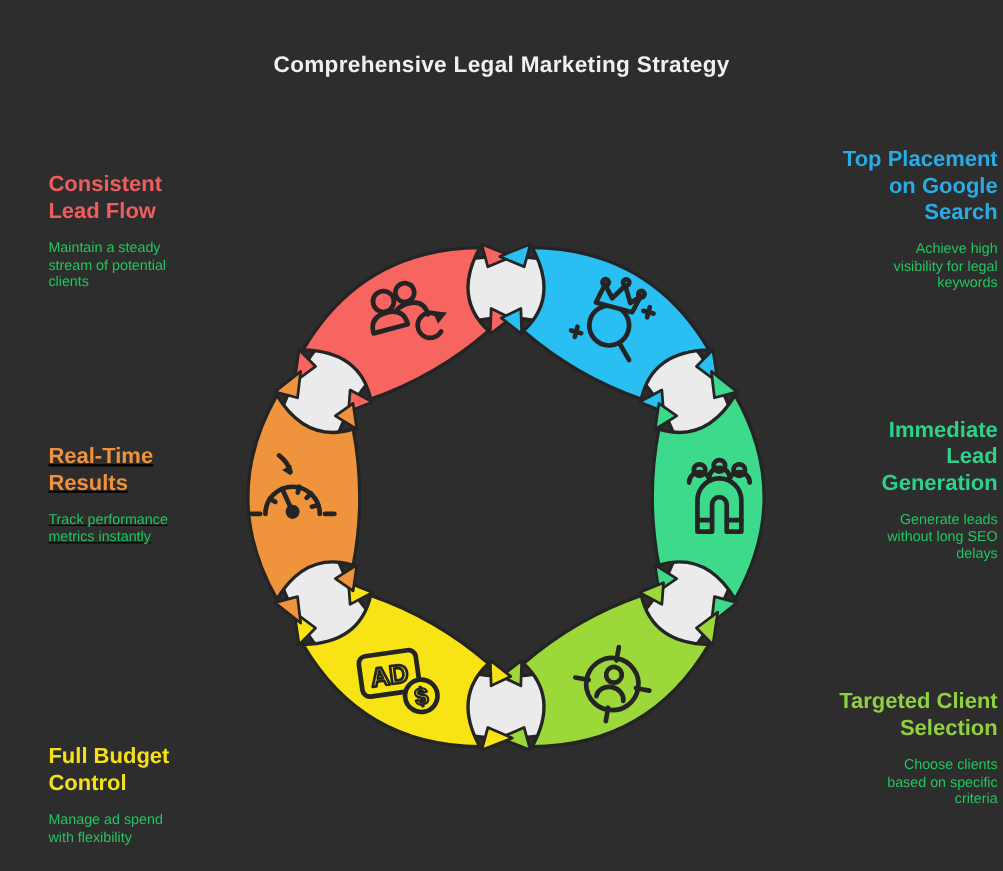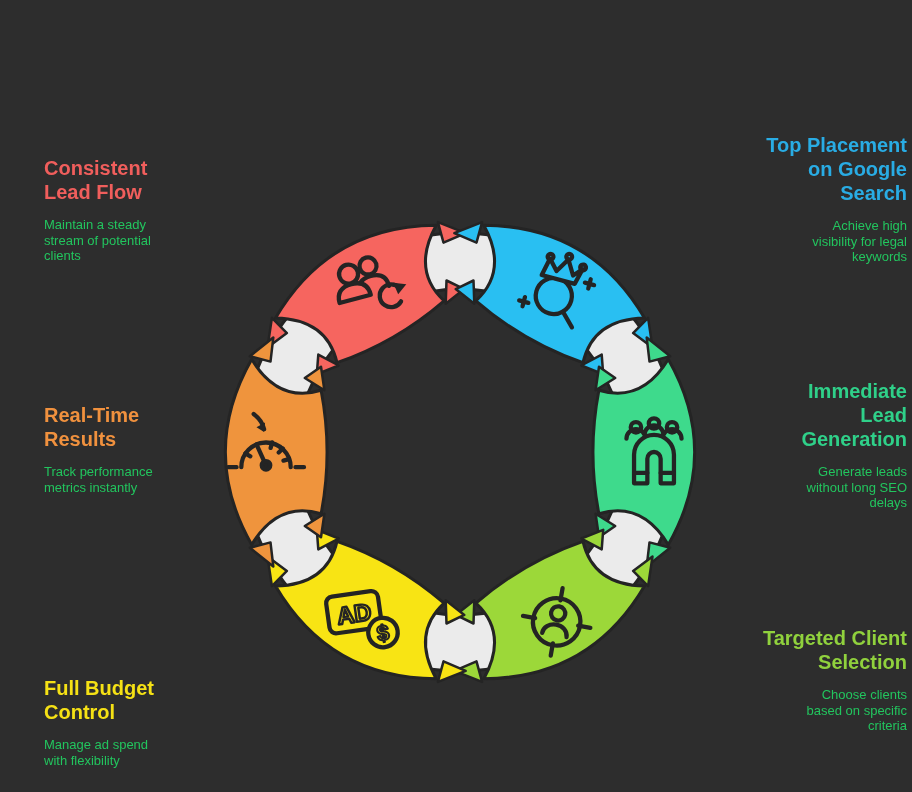--- a/index.html
+++ b/index.html
@@ -23,31 +23,32 @@
     white-space:pre-line;
   }
   .tb .bd{
     margin-top:13px;
     font-size:13px;line-height:1.2;color:#22c55e;
     white-space:pre-line;
   }
   .tb-left{left:44px;width:162px;}
   .tb-right{left:722px;width:185px;text-align:right;}
   .pos-consistent{top:156px;}
-  .pos-realtime{top:403px;}
+  .pos-realtime{top:403px;text-decoration:underline;}
   .pos-budget{top:628px;}
   .pos-topplacement{top:133px;}
   .pos-immediate{top:379px;}
   .pos-targeted{top:626px;}
 </style>
 </head>
 <body>
 
 <div class="canvas">
 
+  <div class="title">Comprehensive Legal Marketing Strategy</div>
 
   <svg id="diagram" width="912" height="792" viewBox="0 0 912 792">
       <circle cx="460" cy="452" r="219" fill="#ebebeb" stroke="#242424" stroke-width="3"></circle>
       <circle cx="460" cy="452" r="163" fill="#2d2d2d" stroke="#242424" stroke-width="3"></circle>
       <g>
         <polygon points="437.9,222.1 465.7,233.1 443.5,242.6" fill="#f6655f" stroke="#242424" stroke-width="2.5" stroke-linejoin="round"></polygon>
         <polygon points="445.7,303.7 464.3,289.1 446.5,280.5" fill="#f6655f" stroke="#242424" stroke-width="2.5" stroke-linejoin="round"></polygon>
         <polygon points="271.9,317.9 267.5,347.5 286.9,333.1" fill="#f6655f" stroke="#242424" stroke-width="2.5" stroke-linejoin="round"></polygon>
         <polygon points="338.7,365.5 316.8,374.2 318.3,354.6" fill="#f6655f" stroke="#242424" stroke-width="2.5" stroke-linejoin="round"></polygon>
         <path d="

